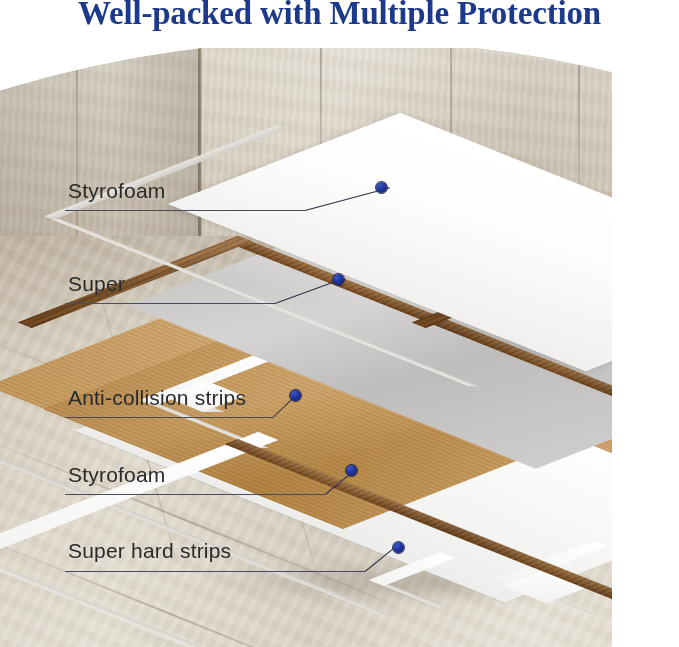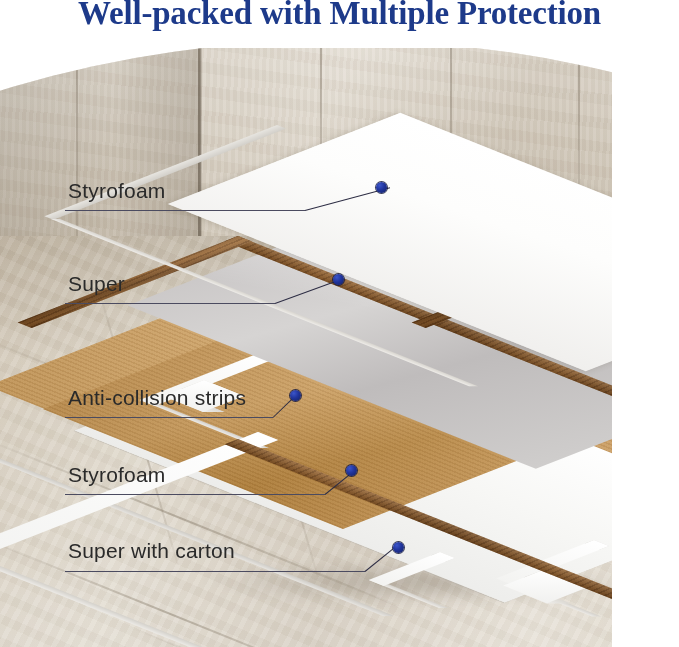--- a/index.html
+++ b/index.html
@@ -474,20 +474,20 @@
         <div class="callout-leg" style="left: 260px; top: 417px; width: 30px; transform: rotate(-44deg);"></div>
         <div class="callout-dot" style="left: 277px; top: 390px;"></div>
       </div>
       <div class="callout">
         <div class="callout-text" style="left: 55px; top: 463px;">Styrofoam</div>
         <div class="callout-rule" style="left: 52px; top: 494px; width: 260px;"></div>
         <div class="callout-leg" style="left: 312px; top: 494px; width: 38px; transform: rotate(-39deg);"></div>
         <div class="callout-dot" style="left: 333px; top: 465px;"></div>
       </div>
       <div class="callout">
-        <div class="callout-text" style="left: 55px; top: 539px;">Super with carton</div>
+        <div class="callout-text" style="left: 55px; top: 539px;">Super hard strips</div>
         <div class="callout-rule" style="left: 52px; top: 571px; width: 300px;"></div>
         <div class="callout-leg" style="left: 352px; top: 571px; width: 38px; transform: rotate(-39deg);"></div>
         <div class="callout-dot" style="left: 380px; top: 542px;"></div>
       </div>
     </div>
 
 </div>
 
 </body></html>

